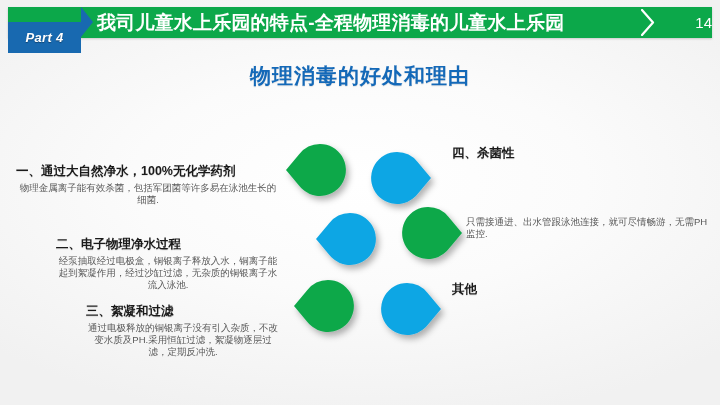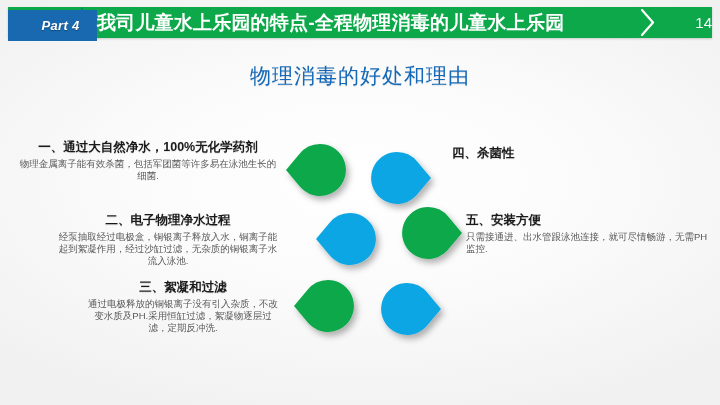--- a/index.html
+++ b/index.html
@@ -29,34 +29,33 @@
     left: 8px;
     top: 7px;
     width: 704px;
     height: 31px;
     background: #0CA84A;
     box-shadow: 0 1px 2px rgba(0,0,0,0.18);
   }
   .part-badge {
     position: absolute;
     left: 8px;
-    top: 10px;
+    top: 22px;
     width: 73px;
     height: 31px;
     background: #1869B0;
     color: #ffffff;
     font-size: 13px;
     font-weight: bold;
     font-style: italic;
     letter-spacing: 0.3px;
     display: flex;
     align-items: center;
     justify-content: center;
     text-shadow: 0 1px 1px rgba(0,0,0,0.35);
-    padding-left: 16px;
   }
   .part-badge-arrow {
     position: absolute;
     left: 81px;
     top: 7px;
     width: 0;
     height: 0;
     border-top: 15.5px solid transparent;
     border-bottom: 15.5px solid transparent;
     border-left: 12px solid #1869B0;
@@ -95,21 +94,21 @@
 
   
   .slide-title {
     position: absolute;
     left: 0;
     top: 62px;
     width: 720px;
     text-align: center;
     color: #1469B8;
     font-size: 21px;
-    font-weight: normal;
+    font-weight: bold;
     letter-spacing: 1px;
     text-shadow: 0 1px 1px rgba(0,0,0,0.10);
   }
 
   
   .drops { position: absolute; left: 0; top: 0; width: 720px; height: 405px; }
   .drop {
     position: absolute;
     width: 56px;
     height: 56px;
@@ -127,21 +126,21 @@
     text-shadow: 0 1px 1px rgba(0,0,0,0.10);
   }
   .item-body {
     color: #585858;
     font-size: 9.5px;
     line-height: 1.26;
     margin-top: 3px;
   }
 
   .item-left { text-align: right; }
-  .item-left .item-heading { text-align: center; }
+  .item-left .item-heading { text-align: left; margin-top: 24px; }
   .item-left .item-body { text-align: center; }
   .item-right { text-align: left; }
 
   .blurred-1 { filter: blur(0.45px); }
   .blurred-2 { filter: blur(0.75px); }
 
   
   #item-1 { left: 16px;  top: 140px; width: 264px; }
   #item-2 { left: 56px;  top: 213px; width: 224px; }
   #item-3 { left: 86px;  top: 280px; width: 194px; }
@@ -256,20 +255,20 @@
   <div class="item item-left" id="item-2">
     <div class="item-heading">二、电子物理净水过程</div>
     <div class="item-body blurred-2">经泵抽取经过电极盒，铜银离子释放入水，铜离子能起到絮凝作用，经过沙缸过滤，无杂质的铜银离子水流入泳池.</div>
   </div>
 
   <div class="item item-right" id="item-4">
     <div class="item-heading">四、杀菌性</div>
   </div>
 
   <div class="item item-right" id="item-5">
-    <div class="item-heading">五、安装方便</div>
     <div class="item-body blurred-1">只需接通进、出水管跟泳池连接，就可尽情畅游，无需PH监控.</div>
   </div>
 
   <div class="item item-right" id="item-6">
+    <div class="item-heading">其他</div>
   </div>
 
 </div>
 
 </body></html>

